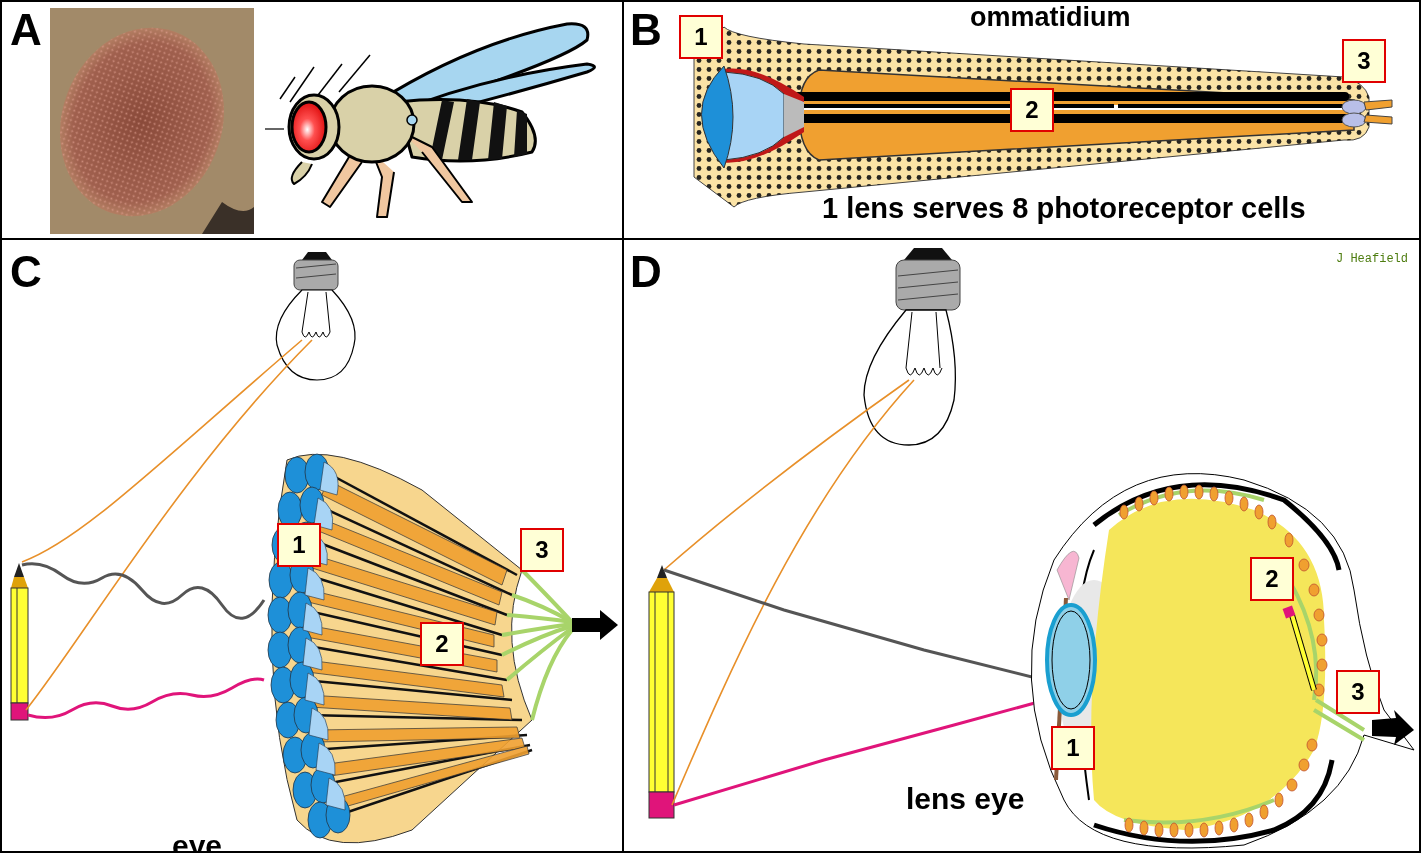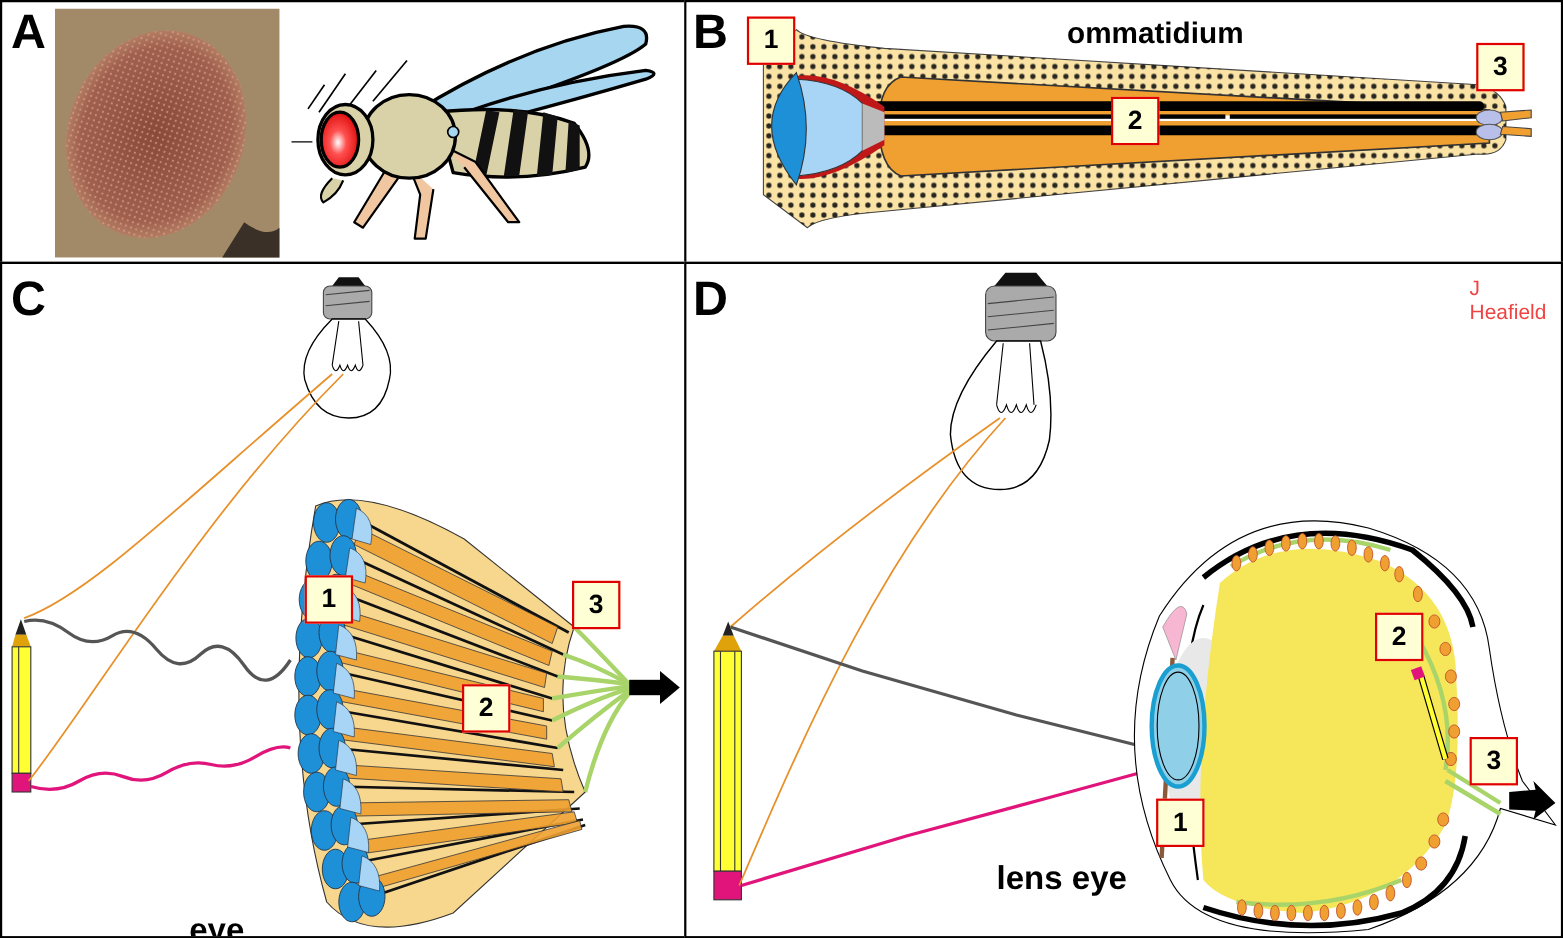--- a/index.html
+++ b/index.html
@@ -7,21 +7,21 @@
   .panel{position:absolute;border:2px solid #000;box-sizing:border-box;background:#fff;overflow:hidden;}
   #pA{left:0;top:0;width:624px;height:240px;border-right-width:1px;}
   #pB{left:622px;top:0;width:799px;height:240px;}
   #pC{left:0;top:238px;width:624px;height:615px;}
   #pD{left:622px;top:238px;width:799px;height:615px;}
   .letter{position:absolute;font-weight:bold;font-size:44px;color:#000;line-height:1;}
   .lbl{position:absolute;width:44px;height:44px;background:#ffffd6;border:2px solid #e00000;box-sizing:border-box;
        font-weight:bold;font-size:24px;display:flex;align-items:center;justify-content:center;color:#000;}
   .caption{position:absolute;font-weight:bold;color:#000;}
   svg{position:absolute;left:0;top:0;}
-  .credit{position:absolute;font-size:19px;color:#ef4444;}
+  .credit{position:absolute;font-size:12px;color:#4d7c0f;font-family:Liberation Mono, monospace;}
 </style>
 </head>
 <body>
 
 <div class="panel" id="pA">
   <div class="letter" style="left:8px;top:6px;">A</div>
   <svg width="620" height="240">
     <defs>
       <radialGradient id="eyePhoto" cx="50%" cy="50%" r="60%">
         <stop offset="0%" stop-color="#8a4a3a"></stop>
@@ -63,21 +63,21 @@
       <ellipse cx="307" cy="125" rx="17" ry="25" fill="url(#flyEye)"></ellipse>
       <path d="M300 160 Q285 175 292 182 Q305 175 310 162" fill="#d9d1a8" stroke-width="2"></path>
       <circle cx="410" cy="118" r="5" fill="#a7d6f0" stroke-width="1.5"></circle>
       <line x1="263" y1="127" x2="282" y2="127" stroke-width="1.2"></line>
     </g>
   </svg>
 </div>
 
 <div class="panel" id="pB">
   <div class="letter" style="left:6px;top:6px;">B</div>
-  <div class="caption" style="left:346px;top:13px;font-size:27px;">ommatidium</div>
+  <div class="caption" style="left:346px;top:0;font-size:27px;">ommatidium</div>
   <svg width="799" height="240">
     <defs>
       <pattern id="dots" width="10" height="9" patternUnits="userSpaceOnUse">
         <circle cx="5" cy="4.5" r="2.4" fill="#111"></circle>
       </pattern>
     </defs>
     <path d="M70 55 Q85 40 100 25 Q110 35 180 42 L720 75 Q740 80 745 95 L745 125 Q740 140 720 138 L180 190 Q120 195 110 205 Q90 190 70 175 Z" fill="#fbe3a6" stroke="#444" stroke-width="1"></path>
     <path d="M70 55 Q85 40 100 25 Q110 35 180 42 L720 75 Q740 80 745 95 L745 125 Q740 140 720 138 L180 190 Q120 195 110 205 Q90 190 70 175 Z" fill="url(#dots)" opacity="0.9"></path>
     <path d="M195 68 Q175 75 175 110 Q175 150 195 158 L730 128 L730 98 Z" fill="#f0a030" stroke="#333" stroke-width="1.5"></path>
     <rect x="170" y="90" width="555" height="9" rx="4" fill="#000"></rect>
@@ -89,20 +89,21 @@
     <path d="M100 70 Q140 72 160 92 L160 135 Q140 155 100 158 Z" fill="#a8d4f5" stroke="#333" stroke-width="1"></path>
     <path d="M100 64 Q55 110 100 166 Q118 115 100 64 Z" fill="#1e90d8" stroke="#333" stroke-width="1"></path>
     <path d="M160 92 L180 100 L180 125 L160 135 Z" fill="#bbb"></path>
     <ellipse cx="730" cy="105" rx="12" ry="7" fill="#b8bfe8" stroke="#555"></ellipse>
     <ellipse cx="730" cy="118" rx="12" ry="7" fill="#b8bfe8" stroke="#555"></ellipse>
     <path d="M740 100 L768 98 L768 105 L742 108 Z M740 120 L768 122 L768 115 L742 113 Z" fill="#f0a030" stroke="#444" stroke-width="1"></path>
   </svg>
   <div class="lbl" style="left:55px;top:13px;">1</div>
   <div class="lbl" style="left:386px;top:86px;">2</div>
   <div class="lbl" style="left:718px;top:37px;">3</div>
+  <div class="caption" style="left:198px;top:190px;font-size:29px;">1 lens serves 8 photoreceptor cells</div>
 </div>
 
 <div class="panel" id="pC">
   <div class="letter" style="left:8px;top:10px;">C</div>
   <svg width="620" height="613">
     <defs>
       <path id="wave" d="M0 0 q5 -6 10 0 t10 0"></path>
     </defs>
 
     <g>

